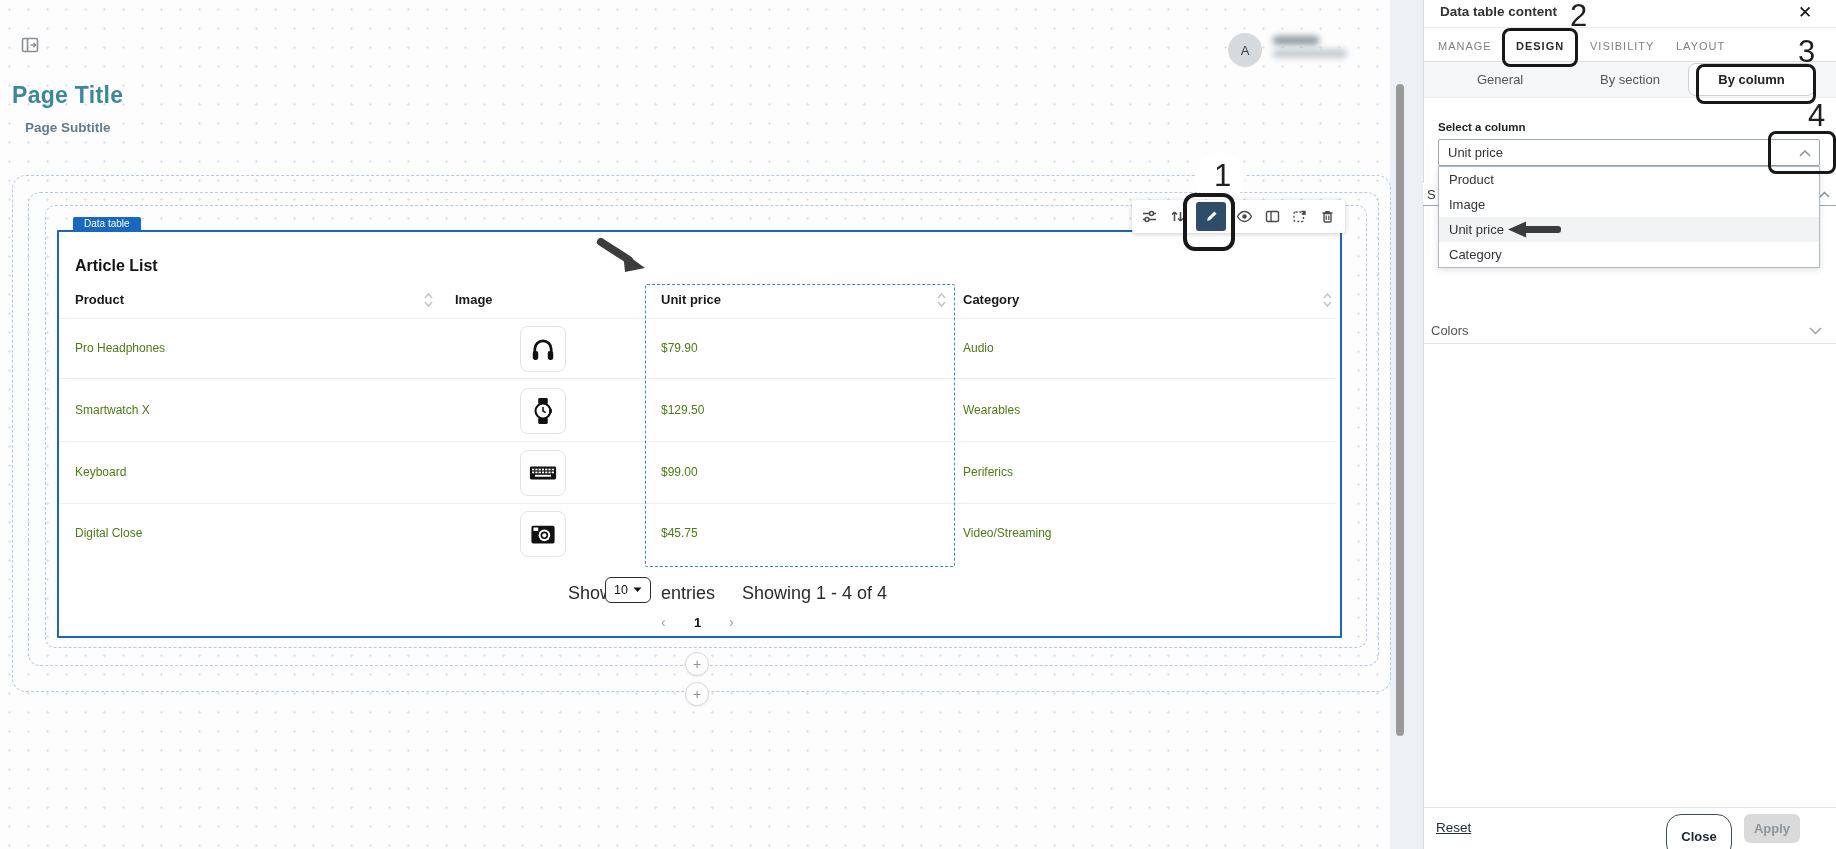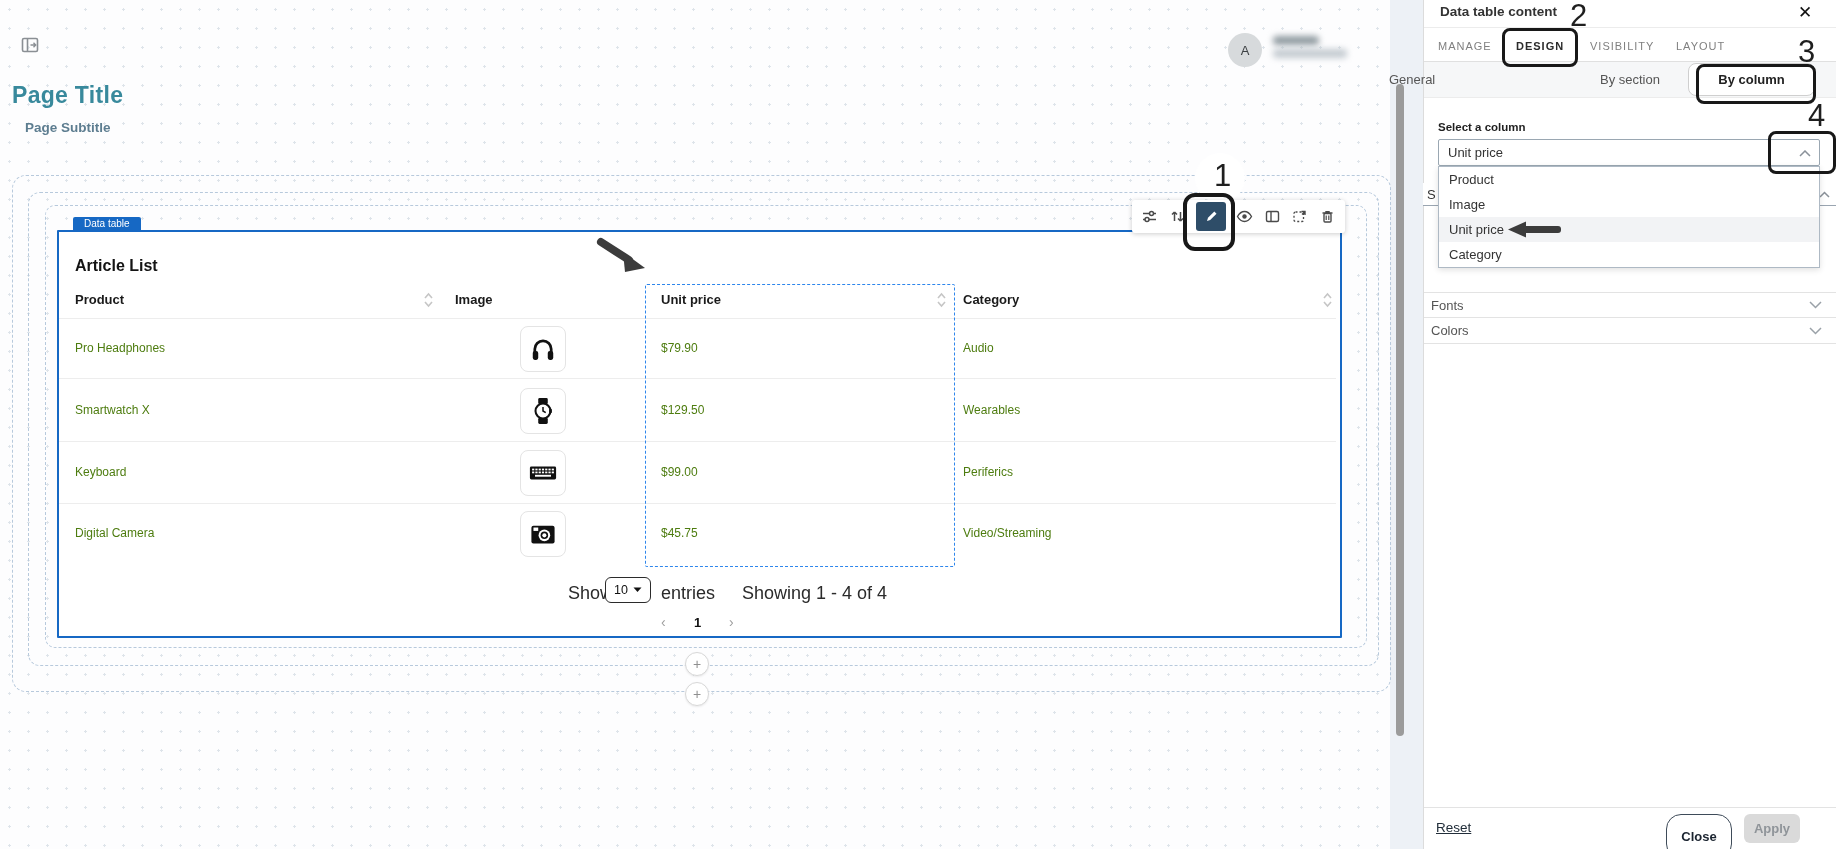--- a/index.html
+++ b/index.html
@@ -193,21 +193,21 @@
           <rect x="25" y="20" width="3" height="2.4"></rect>
           <rect x="29.5" y="20" width="3" height="2.4"></rect>
           <rect x="34" y="20" width="3" height="2.4"></rect>
         <rect x="11" y="24.5" width="22" height="2.6"></rect>
       </g>
     </svg>
   </div>
   <div class="abs cell" style="left:661px;top:465px">$99.00</div>
   <div class="abs cell" style="left:963px;top:465px">Periferics</div>
 
-  <div class="abs cell" style="left:75px;top:526px">Digital Camera</div>
+  <div class="abs cell" style="left:75px;top:526px">Digital Close</div>
   <div class="abs imgbox" style="left:520px;top:511px">
     <svg width="30" height="30" viewBox="0 0 44 44">
       <rect x="5" y="10" width="34" height="26" rx="3" fill="#111"></rect>
       <rect x="8" y="12.5" width="7" height="5" fill="#fff"></rect>
       <circle cx="24" cy="24" r="8.5" fill="#fff"></circle>
       <circle cx="24" cy="24" r="5.5" fill="#111"></circle>
       <circle cx="24" cy="24" r="3" fill="#fff"></circle>
     </svg>
   </div>
   <div class="abs cell" style="left:661px;top:526px">$45.75</div>
@@ -280,21 +280,21 @@
   <div class="abs close-x">✕</div>
   <div class="abs hdr-line"></div>
 
   <div class="abs tab" style="left:1438px">MANAGE</div>
   <div class="abs tab active" style="left:1516px">DESIGN</div>
   <div class="abs tab" style="left:1590px">VISIBILITY</div>
   <div class="abs tab" style="left:1676px">LAYOUT</div>
   <div class="abs tabs-line"></div>
 
   <div class="abs subtab-bar"></div>
-  <div class="abs subtab" style="left:1389px">General</div>
+  <div class="abs subtab" style="left:1477px">General</div>
   <div class="abs subtab" style="left:1600px">By section</div>
   <div class="abs subtab-pill">
       <span>By column</span>
     </div>
 
   <div class="abs ann-box" style="left:1502px;top:28px;width:70px;height:33px;border-radius:8px"></div>
   <div class="abs ann-num" style="left:1570px;top:-2px">2</div>
   <div class="abs ann-box" style="left:1696px;top:64px;width:114px;height:34px;border-radius:8px"></div>
   <div class="abs ann-num" style="left:1798px;top:34px">3</div>
 
@@ -322,26 +322,20 @@
   </div>
 
   <div class="abs ann-box" style="left:1768px;top:131px;width:62px;height:37px;border-radius:8px;z-index:7"></div>
   <div class="abs ann-num" style="left:1808px;top:98px;z-index:7">4</div>
 
   <svg class="abs" style="left:1508px;top:221px;width:56px;height:17px;z-index:6" viewBox="0 0 56 17">
     <polygon points="0,8.5 18,0.5 18,16.5" fill="#3c3c3c"></polygon>
     <rect x="15" y="5" width="38" height="7" rx="3" fill="#3c3c3c"></rect>
   </svg>
 
-  <div class="abs acc-row" style="top:292px;border-top:1px solid #e3e3e3">
-    <span class="acc-label">Fonts</span>
-    <svg width="13" height="8" viewBox="0 0 13 8">
-        <path d="M1 1l5.5 5.5L12 1" fill="none" stroke="#9aa1a8" stroke-width="1.5"></path>
-      </svg>
-  </div>
   <div class="abs acc-row" style="top:318px">
     <span class="acc-label">Colors</span>
     <svg width="13" height="8" viewBox="0 0 13 8">
         <path d="M1 1l5.5 5.5L12 1" fill="none" stroke="#9aa1a8" stroke-width="1.5"></path>
       </svg>
   </div>
 
   <div class="abs footer-line"></div>
   <div class="abs reset-link">Reset</div>
   <div class="abs close-btn">

